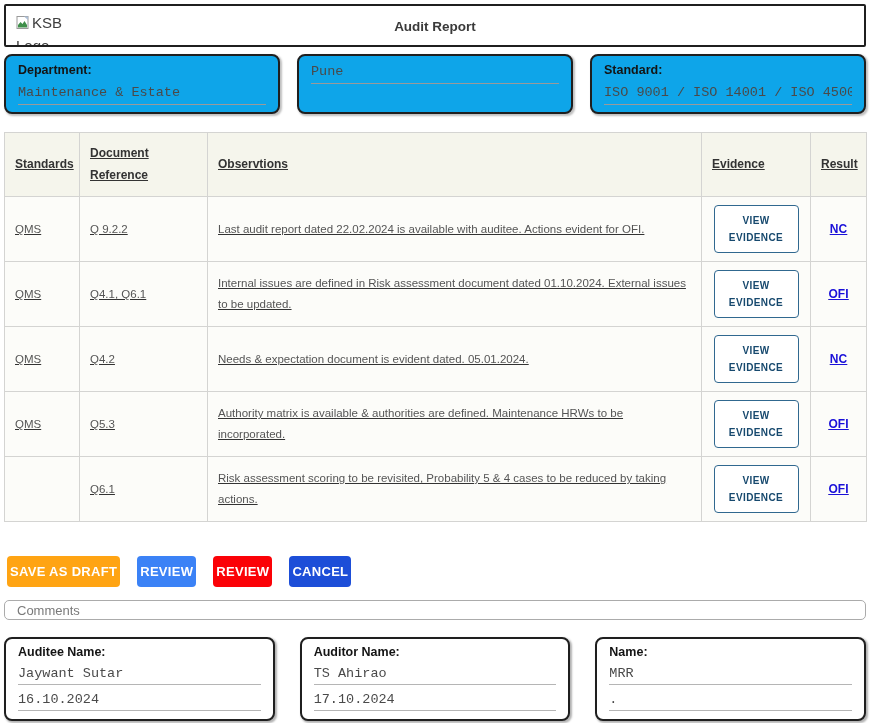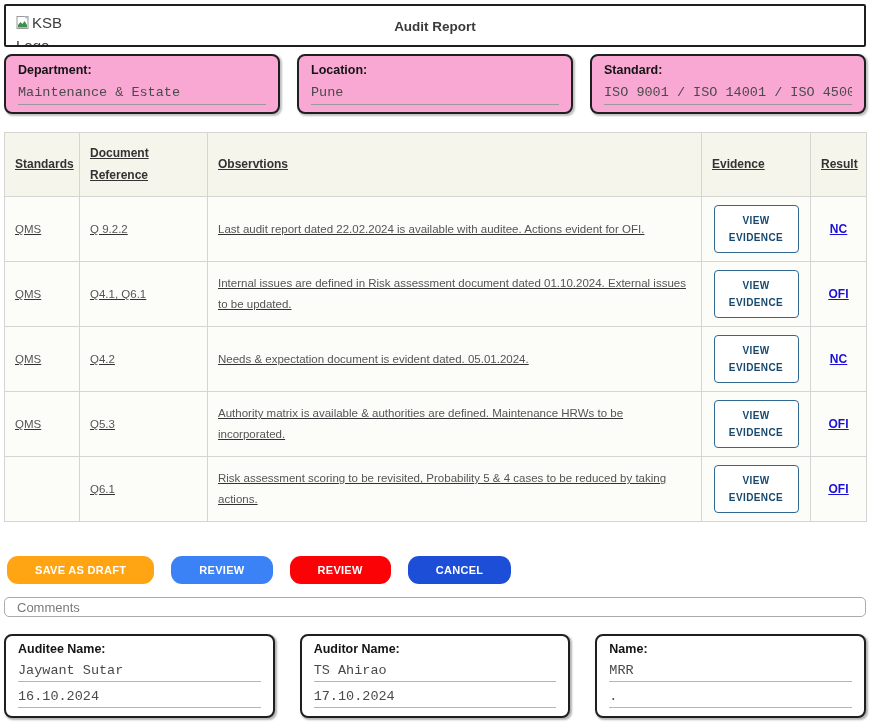--- a/index.html
+++ b/index.html
@@ -24,21 +24,21 @@
   .logo-wrap svg { vertical-align: -2px; margin-right: 1px; }
   .header-title {
     position: absolute; left: 0; right: 0; top: 50%; transform: translateY(-50%);
     text-align: center; font-weight: bold; font-size: 13.5px; color: #3a3a3a;
   }
 
   
   .info-row { display: flex; gap: 17px; margin-top: 7px; }
   .fieldset {
     flex: 1 1 0; border: 2px solid #1f1f1f; border-radius: 8px;
-    padding: 7px 12px 7px; background: #f9a8d4;
+    padding: 7px 12px 7px; background: #0ea5e9;
     box-shadow: 1.5px 1.5px 2px rgba(0,0,0,0.25);
   }
   .fieldset .flabel { font-weight: bold; font-size: 12.5px; color: #141414; margin-bottom: 7px; }
   .field-value {
     display: block; width: 100%; border: none; border-bottom: 1px solid #9a9a9a;
     font-family: Liberation Mono, monospace; font-size: 13.5px; color: #4a4a4a;
     padding: 1px 0 4px; background: transparent; outline: none;
   }
 
   
@@ -59,23 +59,23 @@
     border: 1px solid #30688f; border-radius: 4px; color: #17496e;
     font-family: "Liberation Sans", sans-serif;
     font-size: 10px; font-weight: bold; letter-spacing: 0.4px;
     padding: 6px 4px; line-height: 1.7; cursor: pointer;
   }
   .result-link { color: #1a10d9; font-weight: bold; font-size: 12px; text-decoration: underline; cursor: pointer; }
 
   
   .actions { display: flex; gap: 17px; margin: 34px 0 0 3px; }
   .action-btn {
-    border: none; border-radius: 11px; color: #fff; font-weight: bold;
+    border: none; border-radius: 4px; color: #fff; font-weight: bold;
     font-family: "Liberation Sans", sans-serif;
-    font-size: 11px; letter-spacing: 0.3px; padding: 8px 28px; cursor: pointer;
+    font-size: 13px; letter-spacing: 0.3px; padding: 8px 3px; cursor: pointer;
   }
 
   
   .comments-input {
     display: block; width: 100%; margin-top: 13px; height: 20px;
     border: 1px solid #ababab; border-radius: 5px; padding: 0 12px;
     font-family: "Liberation Sans", sans-serif; font-size: 13px; color: #4a4a4a; outline: none;
   }
   .comments-input::placeholder { color: #7a7a7a; }
 
@@ -113,21 +113,20 @@
       </div>
       <div class="header-title">Audit Report</div>
     </div>
 
     <div class="info-row">
       <div class="fieldset">
         <div class="flabel">Department:</div>
         <input class="field-value" value="Maintenance &amp; Estate" style="">
       </div>
       <div class="fieldset">
-        <div class="flabel">Location:</div>
         <input class="field-value" value="Pune" style="">
       </div>
       <div class="fieldset">
         <div class="flabel">Standard:</div>
         <input class="field-value" value="ISO 9001 / ISO 14001 / ISO 45001" style="">
       </div>
     </div>
 
     <table class="audit">
       <colgroup>

